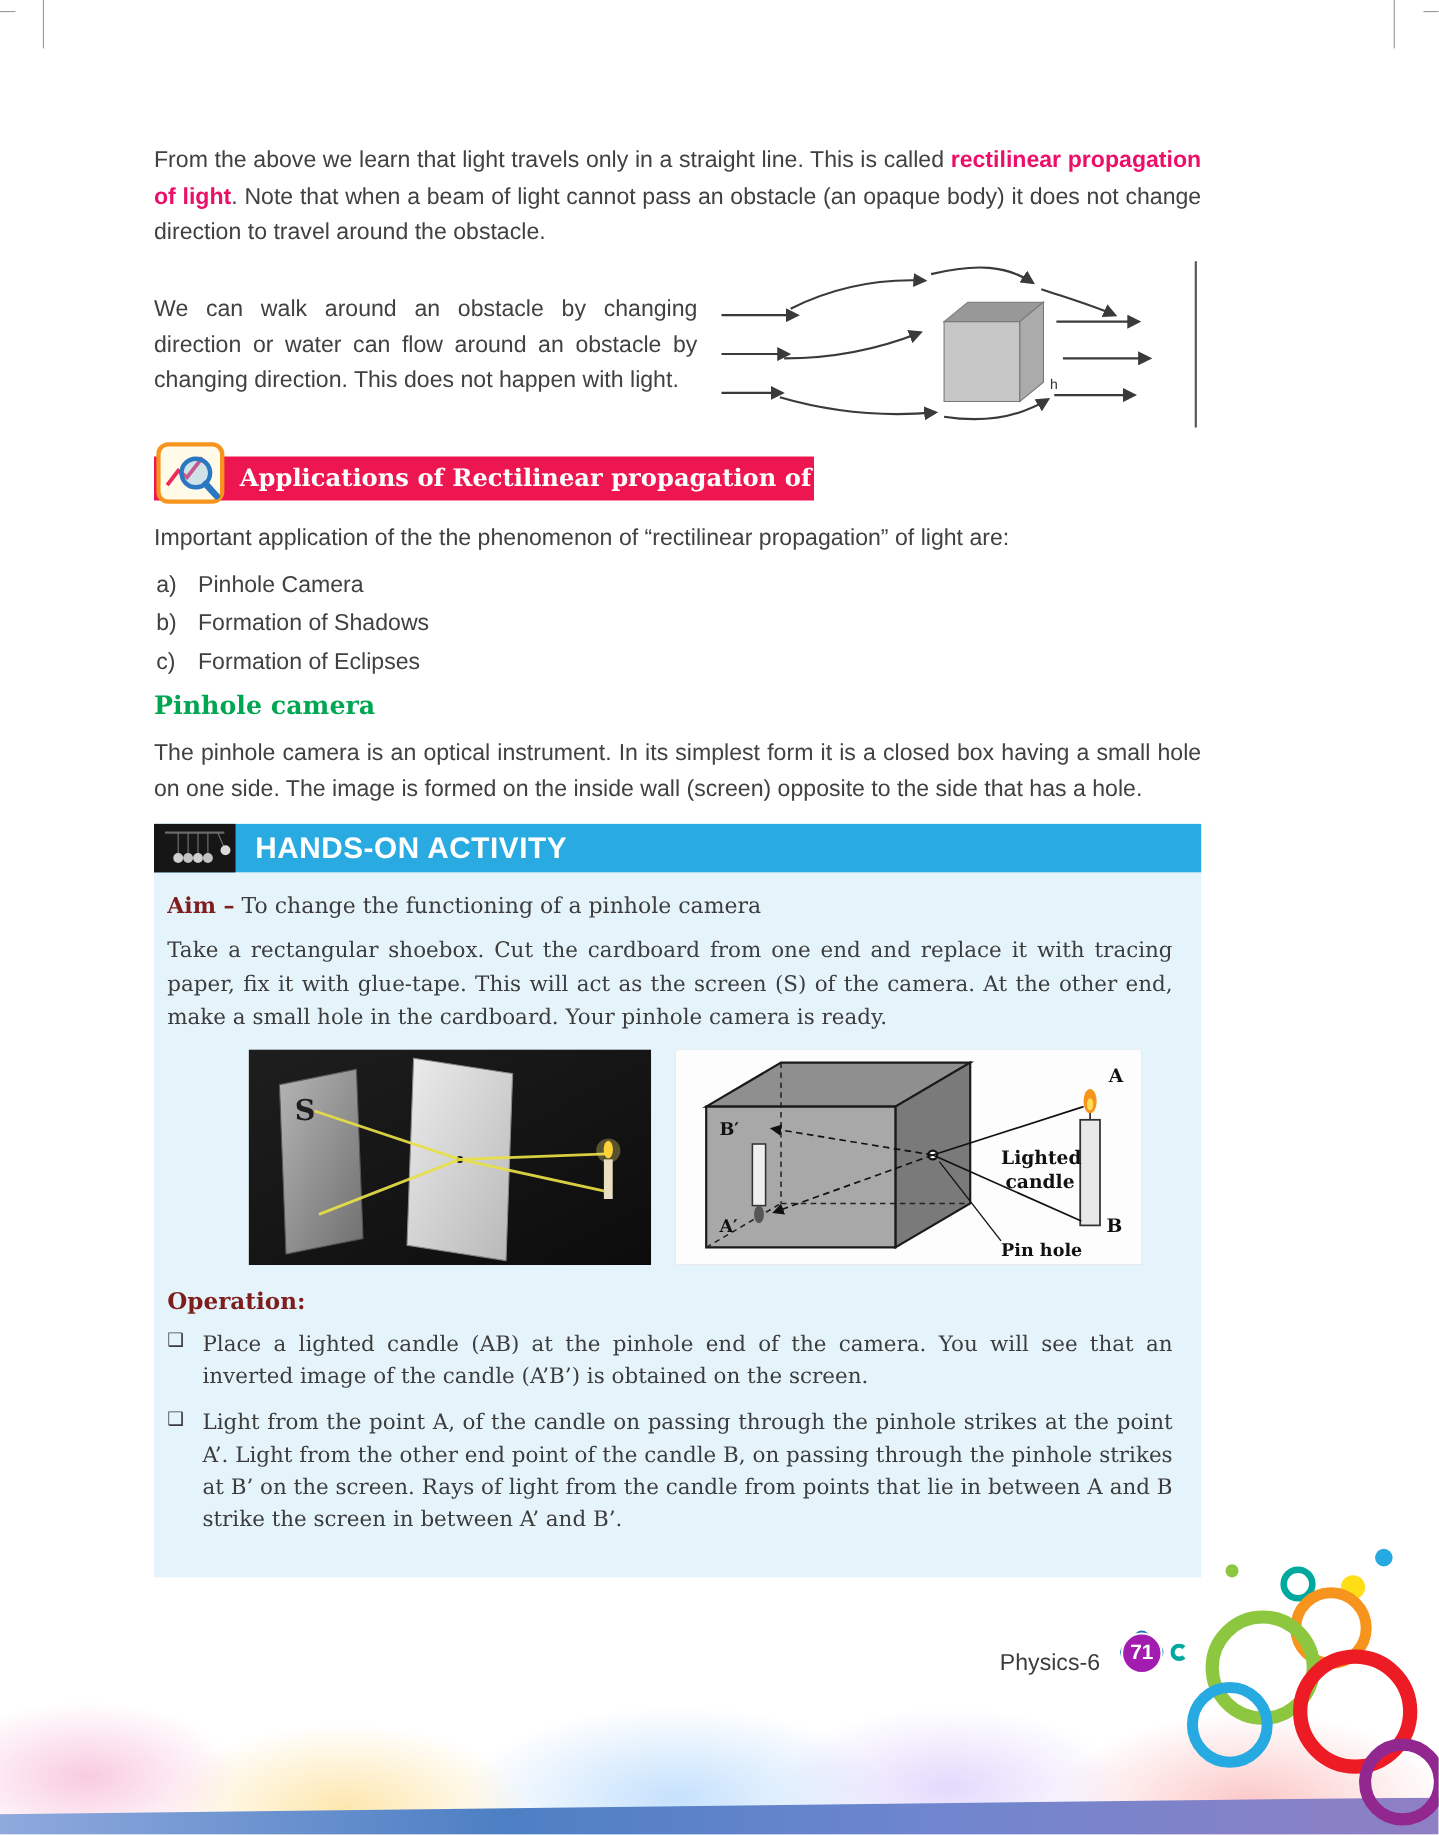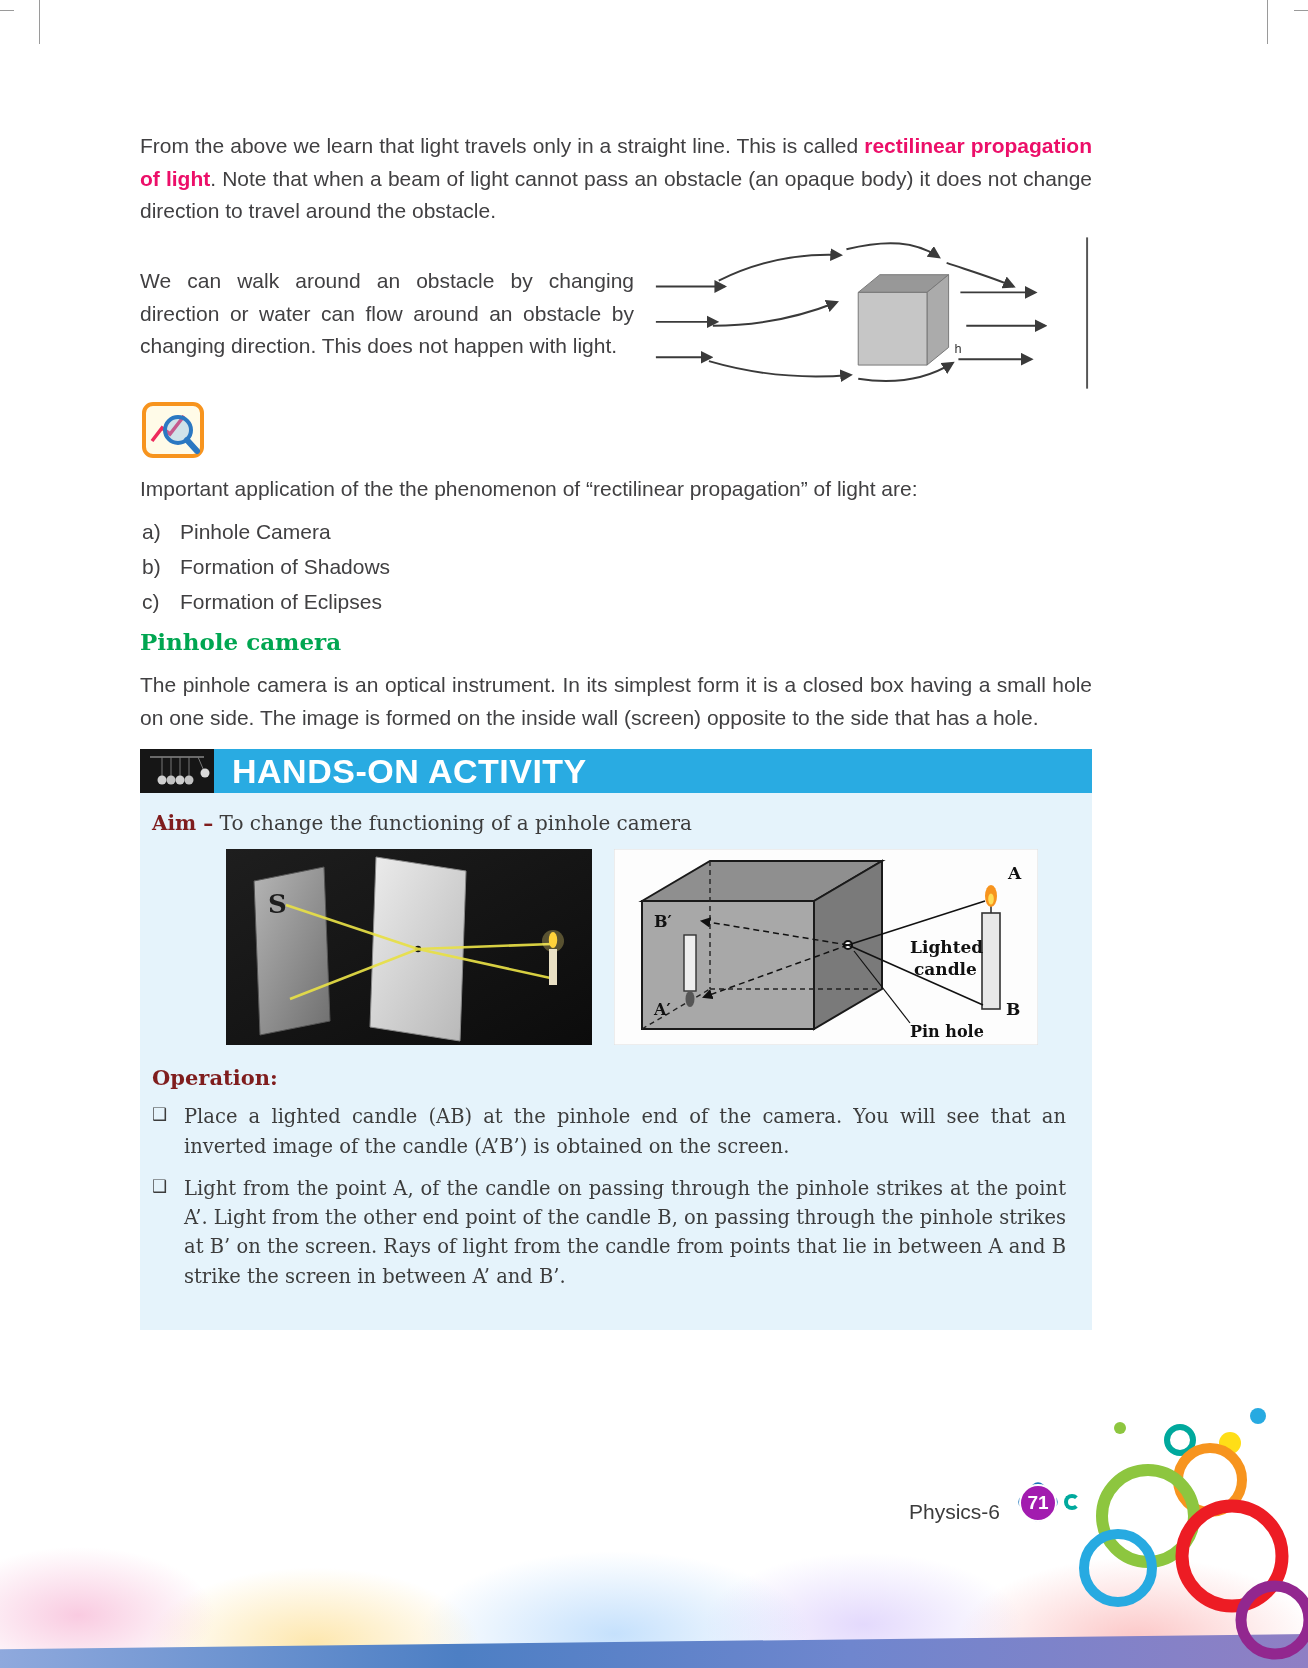--- a/index.html
+++ b/index.html
@@ -55,21 +55,21 @@
   }
 
   
   .activity { margin-top:14px; background:#E5F3FB; }
   .activity-banner {
     display:flex; align-items:stretch; height:44px; background:#29ABE2;
   }
   .activity-icon { width:74px; flex:none; background:#101010; }
   .activity-icon svg { width:100%; height:100%; }
   .activity-title {
-    color:#ffffff; font-weight:bold; font-size:34px; letter-spacing:.5px;
+    color:#ffffff; font-weight:bold; font-size:27px; letter-spacing:.5px;
     align-self:center; padding-left:18px;
   }
   .activity-body {
     padding:16px 26px 26px 12px;
     font-family:"DejaVu Serif", serif; font-size:19.5px; color:#3c3c3c;
   }
   .aim-line { margin:2px 0 14px; font-size:20px; }
   .blue-bold { color:#7f1d1d; font-weight:bold; }
   .serif-p { margin:0 0 14px; line-height:1.55; text-align:justify; }
 
@@ -173,20 +173,23 @@
 
   <div class="red-banner-wrap">
     <div class="banner-icon">
       <svg viewBox="0 0 64 58">
         <rect x="2" y="3" width="58" height="52" rx="9" fill="#fffbe8" stroke="#F7941E" stroke-width="4"></rect>
         <path d="M10,40 L20,27 L28,33 L42,15" stroke="#EE2A5B" stroke-width="3.5" fill="none"></path>
         <circle cx="36" cy="29" r="13" fill="rgba(120,180,235,.35)" stroke="#2B78C2" stroke-width="4"></circle>
         <line x1="45" y1="39" x2="55" y2="50" stroke="#2B78C2" stroke-width="6" stroke-linecap="round"></line>
       </svg>
     </div>
+    <div class="red-banner">
+      <span class="red-banner-label">Applications of Rectilinear propagation of Light</span>
+    </div>
   </div>
 
   <p class="body-text">Important application of the the phenomenon of “rectilinear propagation” of light are:</p>
 
   <div class="app-list">
     <div class="list-item">
       <span class="list-marker">a)</span>
       <span>Pinhole Camera</span>
     </div>
     <div class="list-item">
@@ -219,20 +222,21 @@
           <circle cx="49" cy="31" r="4.5" fill="#c2c2c2"></circle>
           <circle cx="65" cy="24" r="4.5" fill="#dadada"></circle>
         </svg>
       </div>
       <span class="activity-title">HANDS-ON ACTIVITY</span>
     </div>
 
     <div class="activity-body">
       <p class="aim-line"><span class="blue-bold">Aim –</span><span> To change the functioning of a pinhole camera</span></p>
 
+      <p class="serif-p">Take a rectangular shoebox. Cut the cardboard from one end and replace it with tracing paper, fix it with glue-tape. This will act as the screen (S) of the camera. At the other end, make a small hole in the cardboard. Your pinhole camera is ready.</p>
 
       <div class="images-row">
 
         <div class="img-frame-photo">
           <svg viewBox="0 0 366 196">
             <defs>
               <linearGradient id="gbg" x1="0" y1="0" x2="1" y2="1">
                 <stop offset="0" stop-color="#1e1e1e"></stop>
                   <stop offset="1" stop-color="#0c0c0c"></stop>
               </linearGradient>

